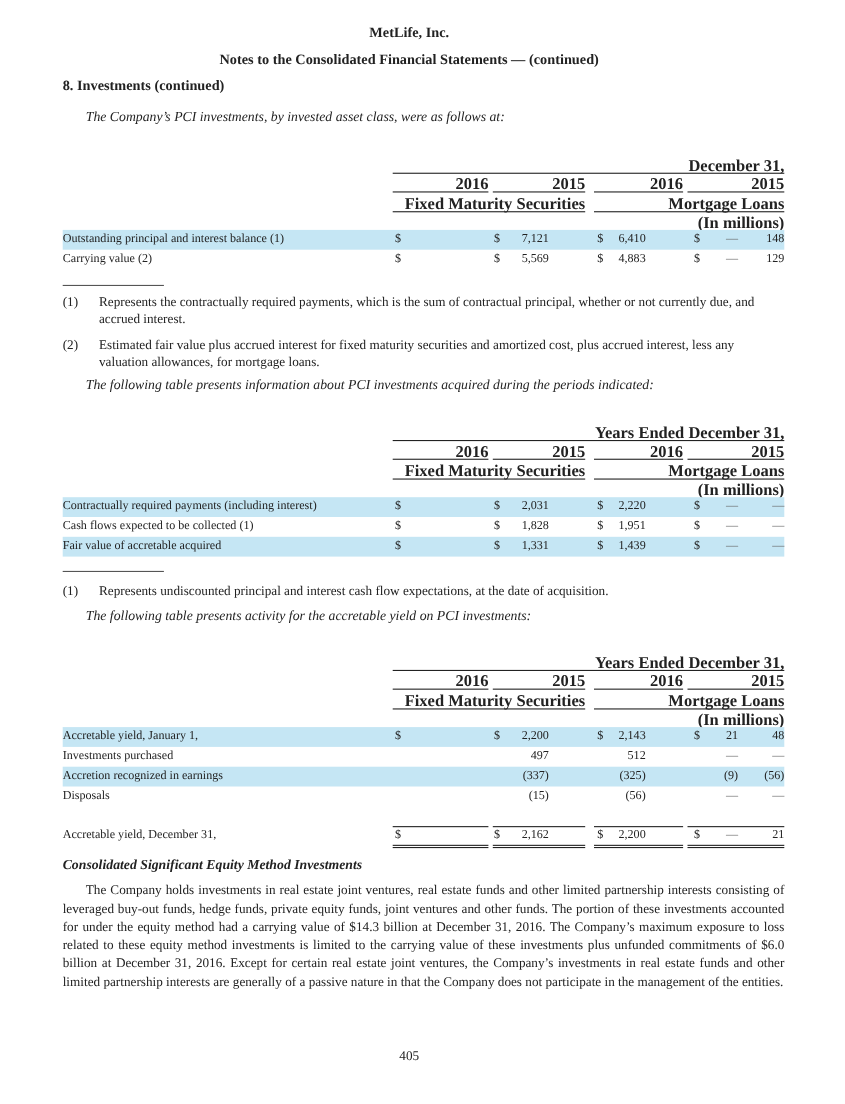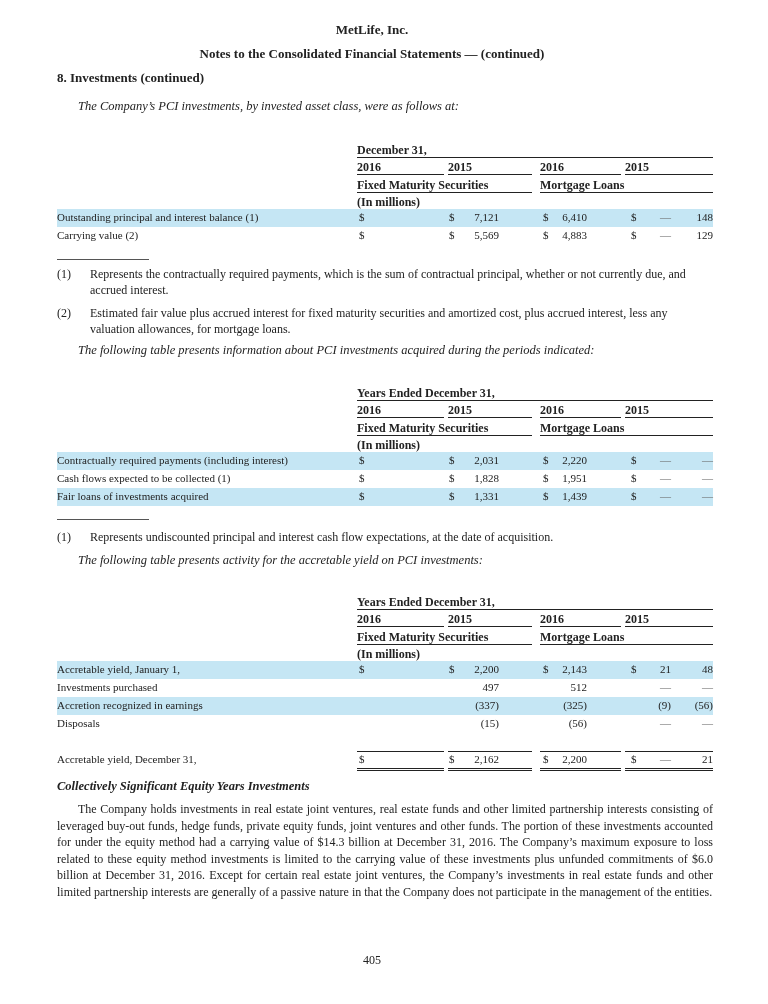--- a/index.html
+++ b/index.html
@@ -20,21 +20,21 @@
   .fn-rule { left: 57px; width: 92px; border-top: 1px solid #555; }
   .fn { left: 57px; width: 656px; font-size: 12px; line-height: 16px; }
   .fn .num { position: absolute; left: 0; top: 0; }
   .fn .txt { margin-left: 33px; display: block; }
   .sub-italic { left: 57px; top: 779px; font-weight: bold; font-style: italic; font-size: 12.5px; }
   .body-para { left: 57px; width: 656px; top: 801px; font-size: 12px; line-height: 16.5px; text-align: justify; text-indent: 21px; }
   .page-num { top: 953px; font-size: 12px; }
 
   
   .tbl { position: absolute; left: 57px; width: 656px; font-size: 11px; }
-  .hdr { position: absolute; font-weight: bold; font-size: 12px; text-align: left; }
+  .hdr { position: absolute; font-weight: bold; font-size: 15px; text-align: right; }
   .rule { position: absolute; border-top: 1.5px solid #222; }
   .row { position: absolute; left: 0; width: 656px; height: 18px; }
   .row.hl { background: #c5e6f4; }
   .row .label { position: absolute; left: 0; top: 2px; }
   .row .cell { position: absolute; top: 2px; }
   .row .dol { position: absolute; top: 2px; }
   .dash { color: #666; }
   .dbl { position: absolute; height: 3px; border-top: 1px solid #222; border-bottom: 1px solid #222; }
   .single { position: absolute; border-top: 1px solid #222; }
 </style>
@@ -131,21 +131,21 @@
       <span class="dol" style="left: 302px;">$</span>
       <span class="cell" style="right: 214px;">1,828</span>
       <span class="dol" style="left: 392px;">$</span>
       <span class="cell" style="right: 126px;">1,951</span>
       <span class="dol" style="left: 486px;">$</span>
       <span class="cell dash" style="right: 42px;">—</span>
       <span class="dol" style="left: 574px;">$</span>
       <span class="cell dash" style="right: 0px;">—</span>
     </div>
     <div class="row hl" style="top: 102px;">
-      <span class="label">Fair loans of investments acquired</span>
+      <span class="label">Fair value of accretable acquired</span>
       <span class="dol" style="left: 302px;">$</span>
       <span class="cell" style="right: 214px;">1,331</span>
       <span class="dol" style="left: 392px;">$</span>
       <span class="cell" style="right: 126px;">1,439</span>
       <span class="dol" style="left: 486px;">$</span>
       <span class="cell dash" style="right: 42px;">—</span>
       <span class="dol" style="left: 574px;">$</span>
       <span class="cell dash" style="right: 0px;">—</span>
     </div>
   </div>
@@ -220,16 +220,16 @@
     <div class="single" style="left: 300px; width: 87px; top: 156px;"></div>
     <div class="dbl" style="left: 300px; width: 87px; top: 173px;"></div>
     <div class="single" style="left: 391px; width: 84px; top: 156px;"></div>
     <div class="dbl" style="left: 391px; width: 84px; top: 173px;"></div>
     <div class="single" style="left: 483px; width: 81px; top: 156px;"></div>
     <div class="dbl" style="left: 483px; width: 81px; top: 173px;"></div>
     <div class="single" style="left: 568px; width: 88px; top: 156px;"></div>
     <div class="dbl" style="left: 568px; width: 88px; top: 173px;"></div>
   </div>
 
-<div class="abs sub-italic">Collectively Significant Equity Years Investments</div>
+<div class="abs sub-italic">Consolidated Significant Equity Method Investments</div>
 <div class="abs body-para">The Company holds investments in real estate joint ventures, real estate funds and other limited partnership interests consisting of leveraged buy-out funds, hedge funds, private equity funds, joint ventures and other funds. The portion of these investments accounted for under the equity method had a carrying value of $14.3 billion at December 31, 2016. The Company’s maximum exposure to loss related to these equity method investments is limited to the carrying value of these investments plus unfunded commitments of $6.0 billion at December 31, 2016. Except for certain real estate joint ventures, the Company’s investments in real estate funds and other limited partnership interests are generally of a passive nature in that the Company does not participate in the management of the entities.</div>
 
 <div class="abs center page-num">405</div>
 
 </body></html>

